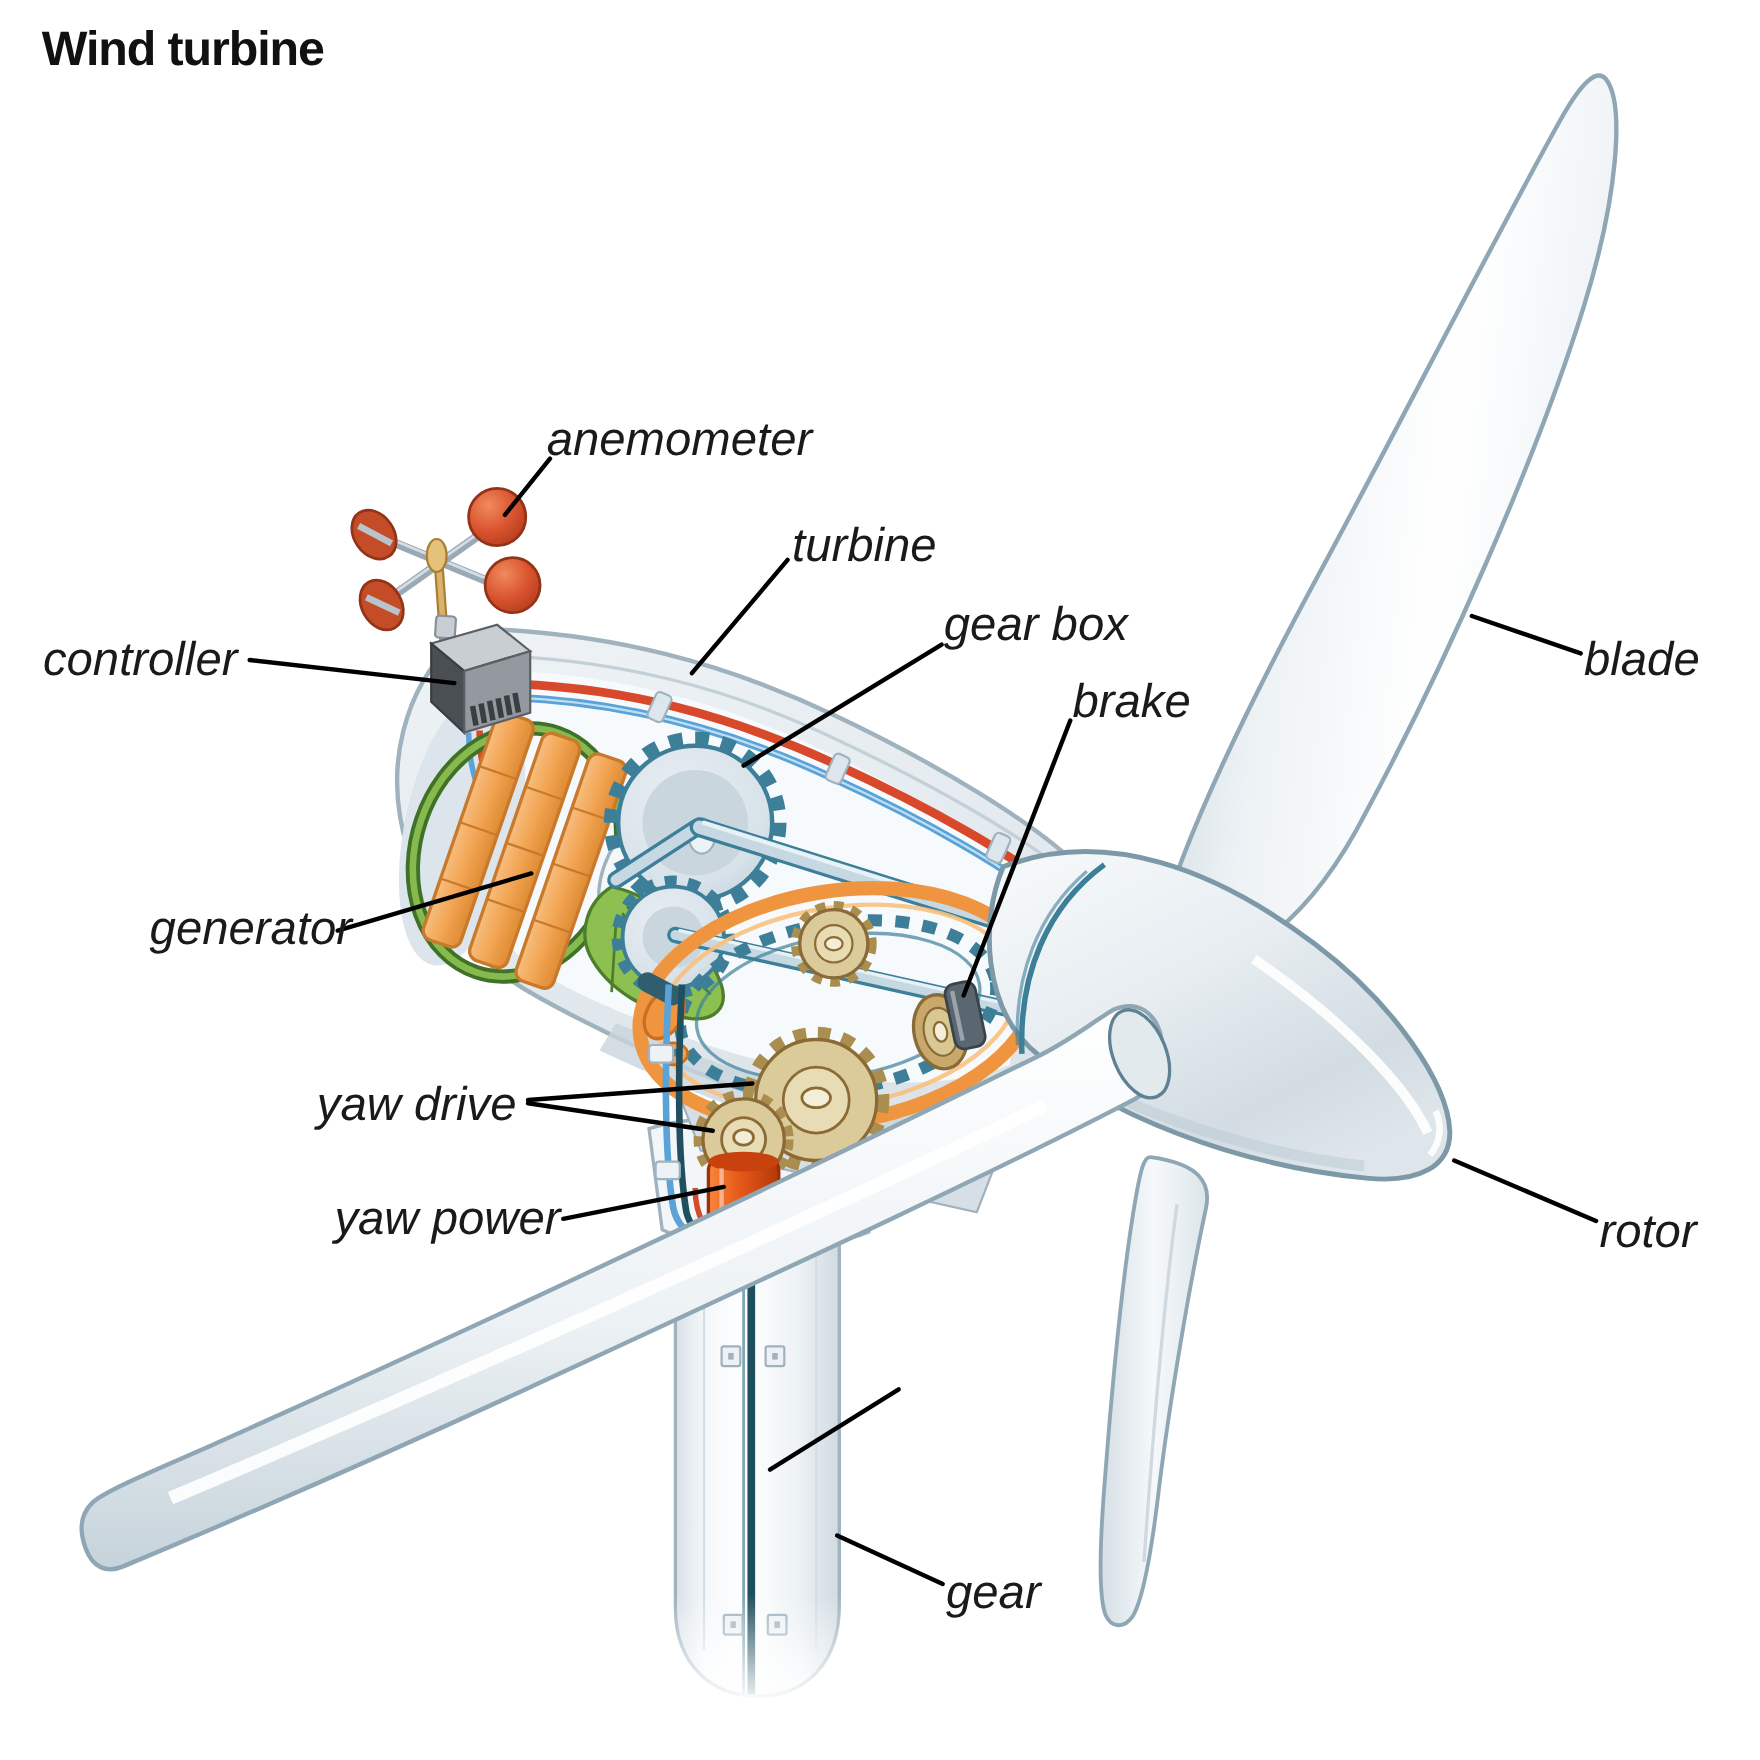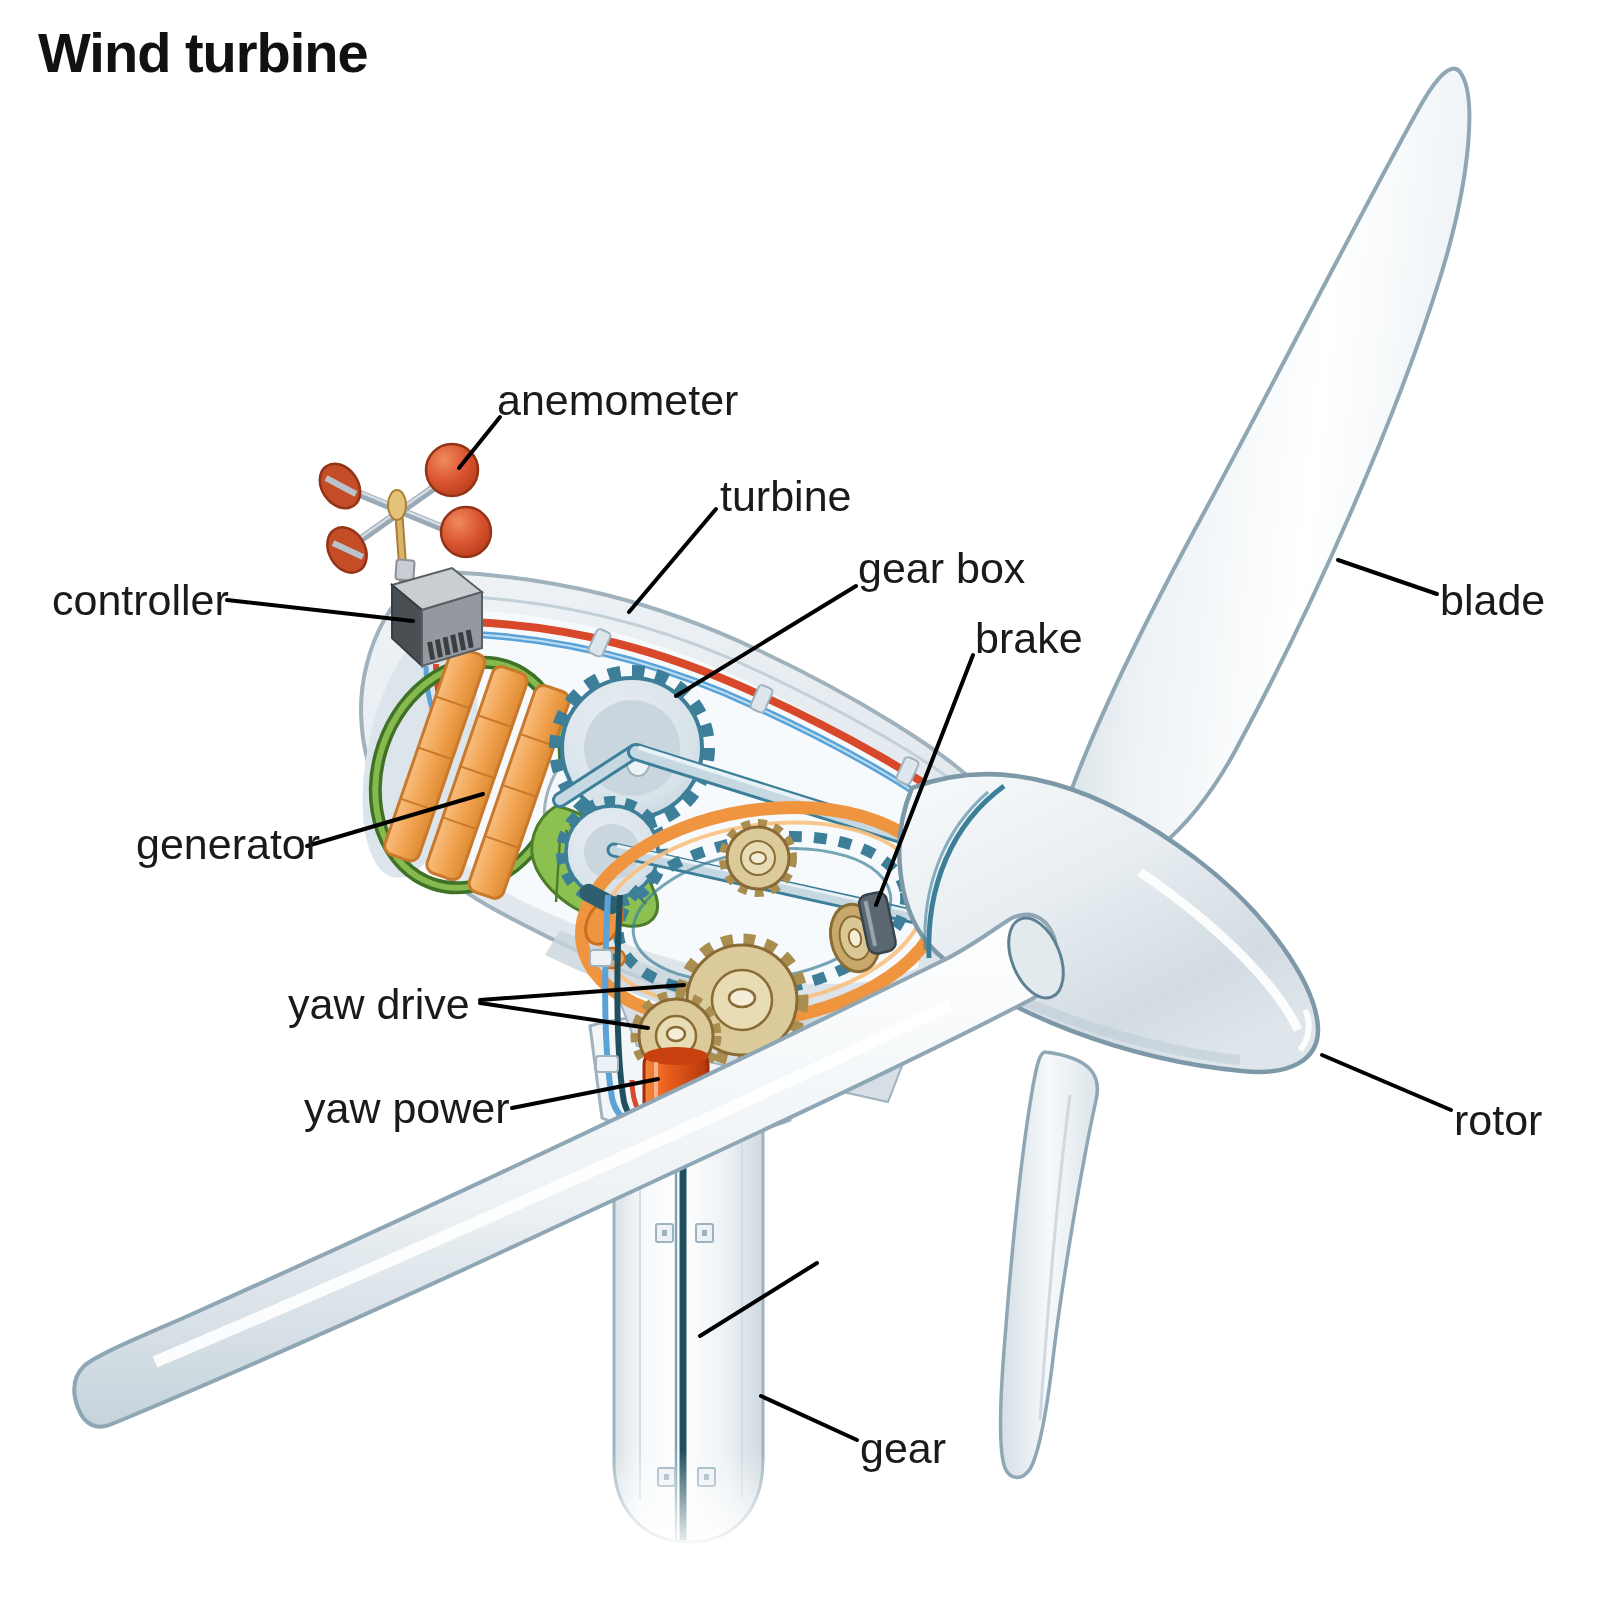--- a/index.html
+++ b/index.html
@@ -5,22 +5,22 @@
   :root{
     --label-text:#1a1a1a; --leader:#000000; --outline:#8fa6b4; --teal:#3d7f99;
     --orange-ring:#f0953f; --tan-gear:#dccb9a; --tan-outline:#8a6b35;
     --red-orange:#d9532f; --green-dark:#4e7e2b; --green:#8cc152;
     --red-cable:#d8482b; --blue-cable:#5aa2d8; --body-fill:#e8eef2;
   }
   html,body{margin:0;padding:0;background:#fff;}
   body{width:1600px;height:1600px;font-family:"Liberation Sans",sans-serif;}
   .canvas{position:relative;width:1600px;height:1600px;background:#fff;overflow:hidden;}
   .canvas svg{position:absolute;left:0;top:0;}
-  .page-title{position:absolute;left:38px;top:20px;font-size:56px;font-weight:700;color:#111;letter-spacing:-1px;white-space:nowrap;}
-  .lbl{position:absolute;font-size:43px;line-height:1.04;color:var(--label-text);white-space:nowrap;}
+  .page-title{position:absolute;left:38px;top:20px;font-size:44px;font-weight:700;color:#111;letter-spacing:-1px;white-space:nowrap;}
+  .lbl{position:absolute;font-size:43px;line-height:1.04;color:var(--label-text);white-space:nowrap;font-style:italic;}
 </style>
 </head>
 <body>
 
 <div class="canvas">
 
 <svg width="1600" height="1600" viewBox="0 0 1600 1600">
   <defs>
     <linearGradient id="gBladeUR" x1="0" y1="0" x2="1" y2="0.2">
       <stop offset="0" stop-color="#c6d3db"></stop>
@@ -328,19 +328,19 @@
     <line x1="1451" y1="1110" x2="1322" y2="1055"></line>
   </g>
 </svg>
 
   <div class="page-title">Wind turbine</div>
   <div class="lbl" style="left:497px;top:378px">anemometer</div>
   <div class="lbl" style="left:720px;top:474px">turbine</div>
   <div class="lbl" style="left:858px;top:546px">gear box</div>
   <div class="lbl" style="left:975px;top:616px">brake</div>
   <div class="lbl" style="left:1440px;top:578px">blade</div>
-  <div class="lbl" style="left:52px;top:578px">controller</div>
+  <div class="lbl" style="left:39px;top:578px">controller</div>
   <div class="lbl" style="left:136px;top:822px">generator</div>
   <div class="lbl" style="left:288px;top:982px">yaw drive</div>
   <div class="lbl" style="left:304px;top:1086px">yaw power</div>
   <div class="lbl" style="left:860px;top:1426px">gear</div>
   <div class="lbl" style="left:1454px;top:1098px">rotor</div>
 </div>
 
 </body></html>

